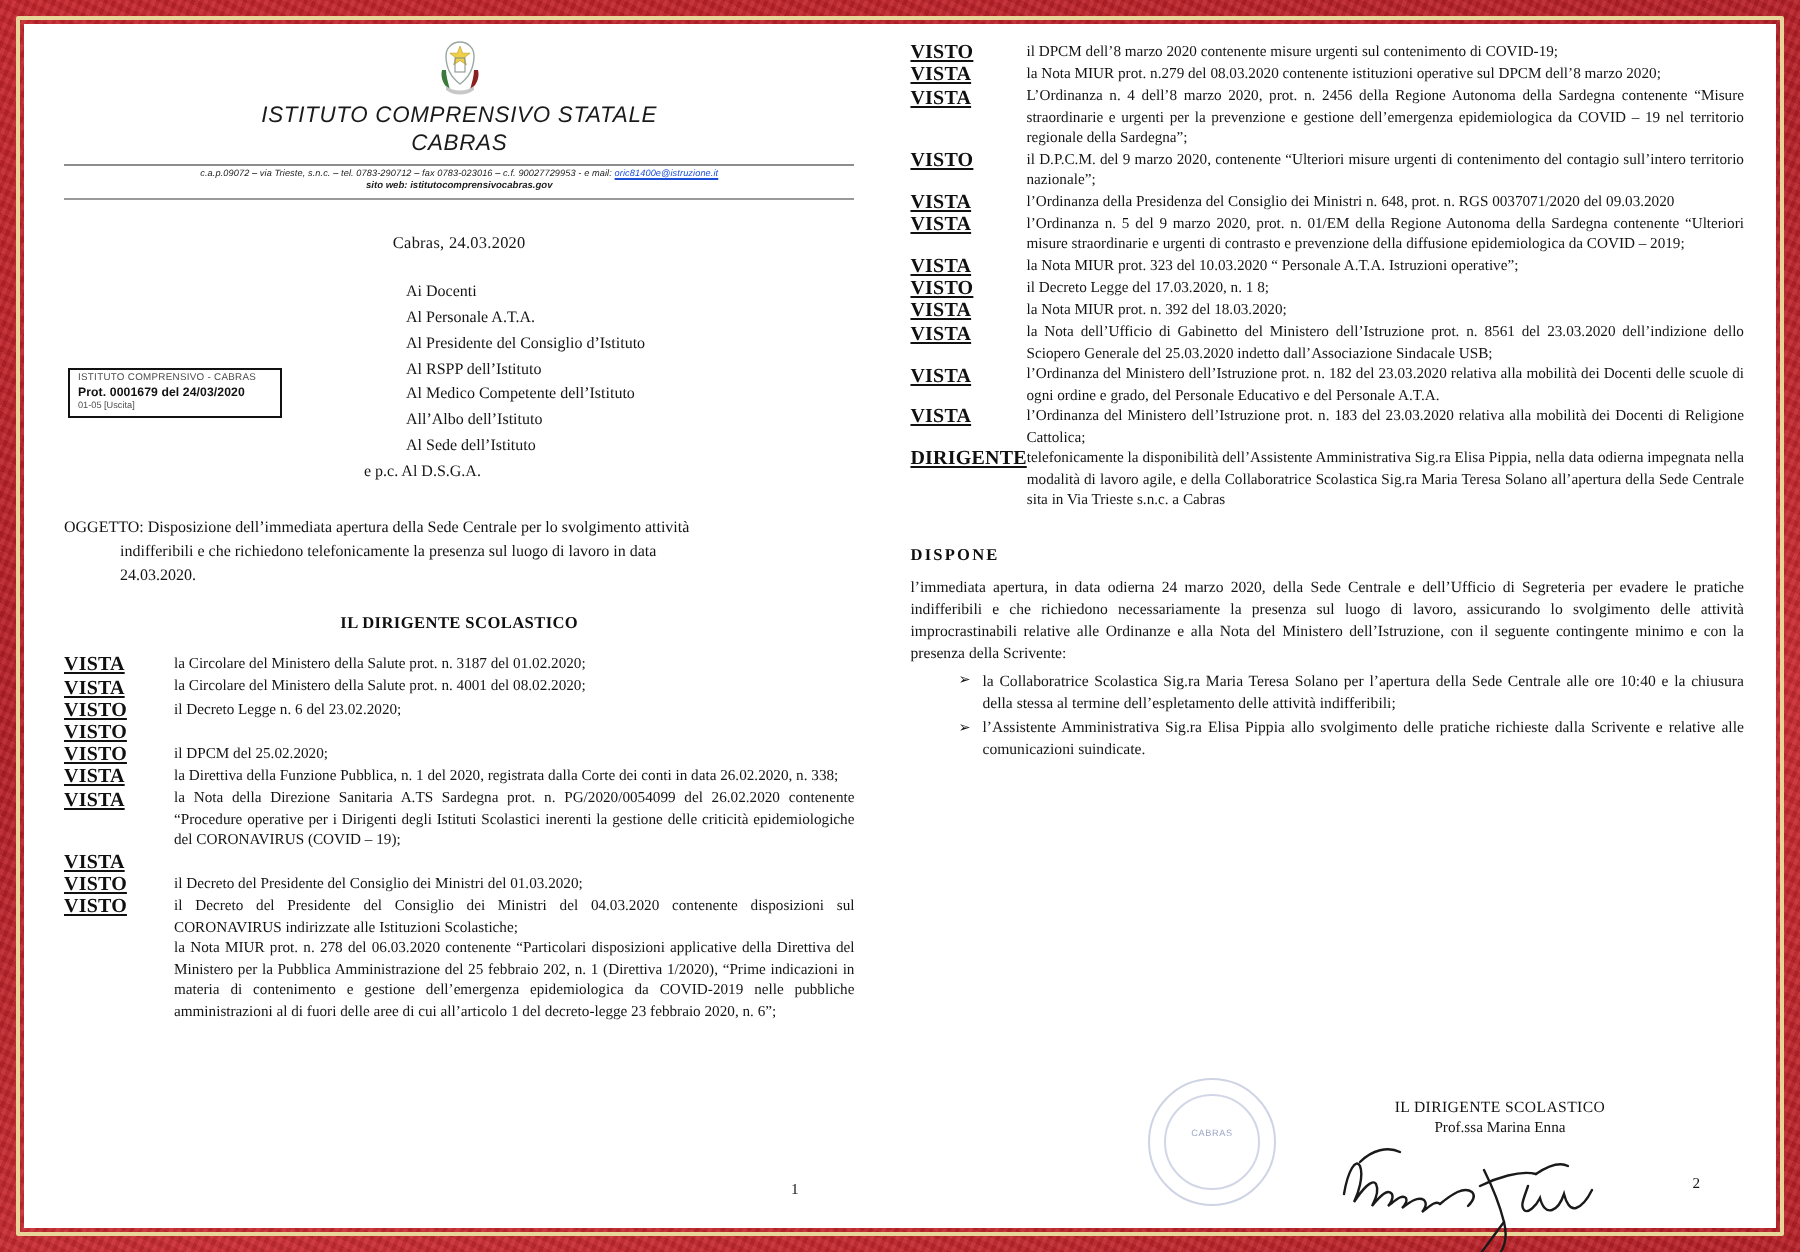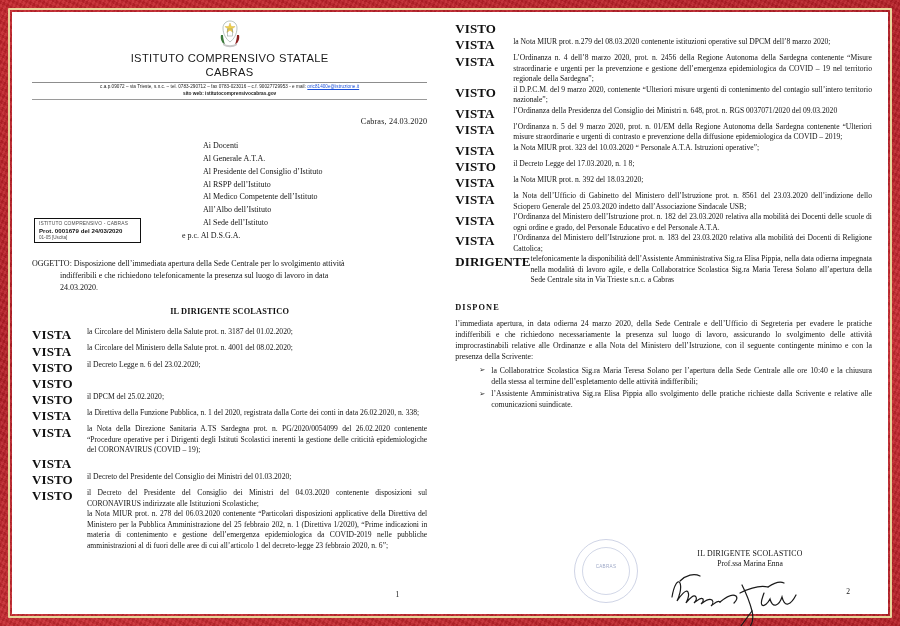--- a/index.html
+++ b/index.html
@@ -25,21 +25,21 @@
     position:relative;width:100%;height:100%;background:#ffffff;box-sizing:border-box;
     display:flex;
   }
   .page{
     position:relative;box-sizing:border-box;height:100%;
   }
   .page-left{width:49%;padding:8px 14px 6px 20px;}
   .page-right{width:51%;padding:8px 16px 6px 14px;}
 
   
-  .letterhead{text-align:center;}
+  .letterhead{text-align:center;font-style:italic;}
   .emblem{width:26px;height:30px;margin:0 auto 1px;display:block;}
   .school-name{
     font-family:"Liberation Sans", sans-serif;
     font-size:11.2px;letter-spacing:.35px;color:#1a1a1a;line-height:1.25;
   }
   .school-city{
     font-family:"Liberation Sans", sans-serif;
     font-size:11.2px;letter-spacing:.35px;color:#1a1a1a;line-height:1.3;
   }
   .contact-rule{border-top:1px solid #8d8d8d;margin:2px 0 1px;}
@@ -50,26 +50,26 @@
   }
   .contact-line .mail-link{color:#1b4fd8;text-decoration:underline;}
   .contact-line2{
     font-family:"Liberation Sans", sans-serif;
     font-size:4.8px;color:#1c1c1c;font-weight:bold;line-height:1.5;
   }
   .contact-rule-bot{border-top:1px solid #9a9a9a;margin-top:1px;}
 
   
   .date-line{
-    text-align:right;font-size:8.2px;color:#161616;margin-top:17px;
+    text-align:center;font-size:8.2px;color:#161616;margin-top:17px;
     letter-spacing:.15px;
   }
 
   
-  .addr-row{display:flex;align-items:flex-end;margin-top:14px;}
+  .addr-row{display:flex;align-items:center;margin-top:14px;}
   .prot-stamp{
     border:1.3px solid #111;padding:2px 4px 2px 4px;width:107px;box-sizing:border-box;
     margin-top:10px;margin-left:2px;line-height:1.22;
   }
   .prot-l1{font-family:"Liberation Sans", sans-serif;font-size:4.9px;color:#4c4c4c;letter-spacing:.15px;}
   .prot-l2{font-family:"Liberation Sans", sans-serif;font-size:6.1px;color:#111;font-weight:bold;letter-spacing:.05px;}
   .prot-l3{font-family:"Liberation Sans", sans-serif;font-size:4.6px;color:#4c4c4c;}
   .recipients{margin-left:62px;font-size:8px;line-height:1.62;color:#141414;}
   .recip-pc{margin-left:-21px;}
 
@@ -77,22 +77,23 @@
   .oggetto{margin-top:15px;font-size:8px;line-height:1.5;color:#131313;text-align:justify;}
   .oggetto .ind{display:block;padding-left:28px;}
   .dirigente-head{
     text-align:center;font-weight:bold;font-size:8.3px;margin-top:13px;letter-spacing:.2px;color:#0f0f0f;
   }
 
   
   .vlist{margin-top:11px;}
   .vrow{display:flex;margin-bottom:0px;}
   .vkey{
-    flex:0 0 55px;font-weight:bold;font-size:13px;color:#101010;letter-spacing:.1px;
+    flex:0 0 55px;font-weight:bold;font-size:10px;color:#101010;letter-spacing:.1px;
     padding-top:.2px;
+    text-decoration:underline;
   }
   .vtxt{flex:1;font-size:7.6px;line-height:1.38;color:#141414;text-align:justify;}
 
   
   .page-right .vkey{flex:0 0 58px;}
   .page-right .vlist{margin-top:1px;}
 
   
   .dispone-head{font-weight:bold;font-size:8.3px;letter-spacing:1.1px;margin-top:17px;color:#0f0f0f;}
   .dispone-body{font-size:7.8px;line-height:1.42;color:#141414;text-align:justify;margin-top:6px;}
@@ -155,21 +156,21 @@
       <div class="date-line">Cabras, 24.03.2020</div>
 
       <div class="addr-row">
         <div class="prot-stamp">
           <div class="prot-l1">ISTITUTO COMPRENSIVO - CABRAS</div>
           <div class="prot-l2">Prot. 0001679 del 24/03/2020</div>
           <div class="prot-l3">01-05 [Uscita]</div>
         </div>
         <div class="recipients">
           <div>Ai Docenti</div>
-          <div>Al Generale A.T.A.</div>
+          <div>Al Personale A.T.A.</div>
           <div>Al Presidente del Consiglio d’Istituto</div>
           <div>Al RSPP dell’Istituto</div>
           <div>Al Medico Competente dell’Istituto</div>
           <div>All’Albo dell’Istituto</div>
           <div>Al Sede dell’Istituto</div>
           <div class="recip-pc">e  p.c. Al D.S.G.A.</div>
         </div>
       </div>
 
       <div class="oggetto">
@@ -227,20 +228,21 @@
       </div>
 
       <div class="pagenum pn-left">1</div>
     </div>
 
     <div class="page page-right">
 
       <div class="vlist">
         <div class="vrow">
             <div class="vkey">VISTO</div>
+            <div class="vtxt">il DPCM  dell’8  marzo 2020 contenente misure urgenti sul contenimento di COVID-19;</div>
           </div>
         <div class="vrow">
             <div class="vkey">VISTA</div>
             <div class="vtxt">la Nota MIUR  prot. n.279 del 08.03.2020 contenente istituzioni operative sul DPCM dell’8 marzo 2020;</div>
           </div>
         <div class="vrow">
             <div class="vkey">VISTA</div>
             <div class="vtxt">L’Ordinanza n. 4 dell’8 marzo 2020, prot. n. 2456 della Regione Autonoma della Sardegna contenente “Misure straordinarie e urgenti per la prevenzione e gestione dell’emergenza epidemiologica da COVID – 19 nel territorio regionale della Sardegna”;</div>
           </div>
         <div class="vrow">

